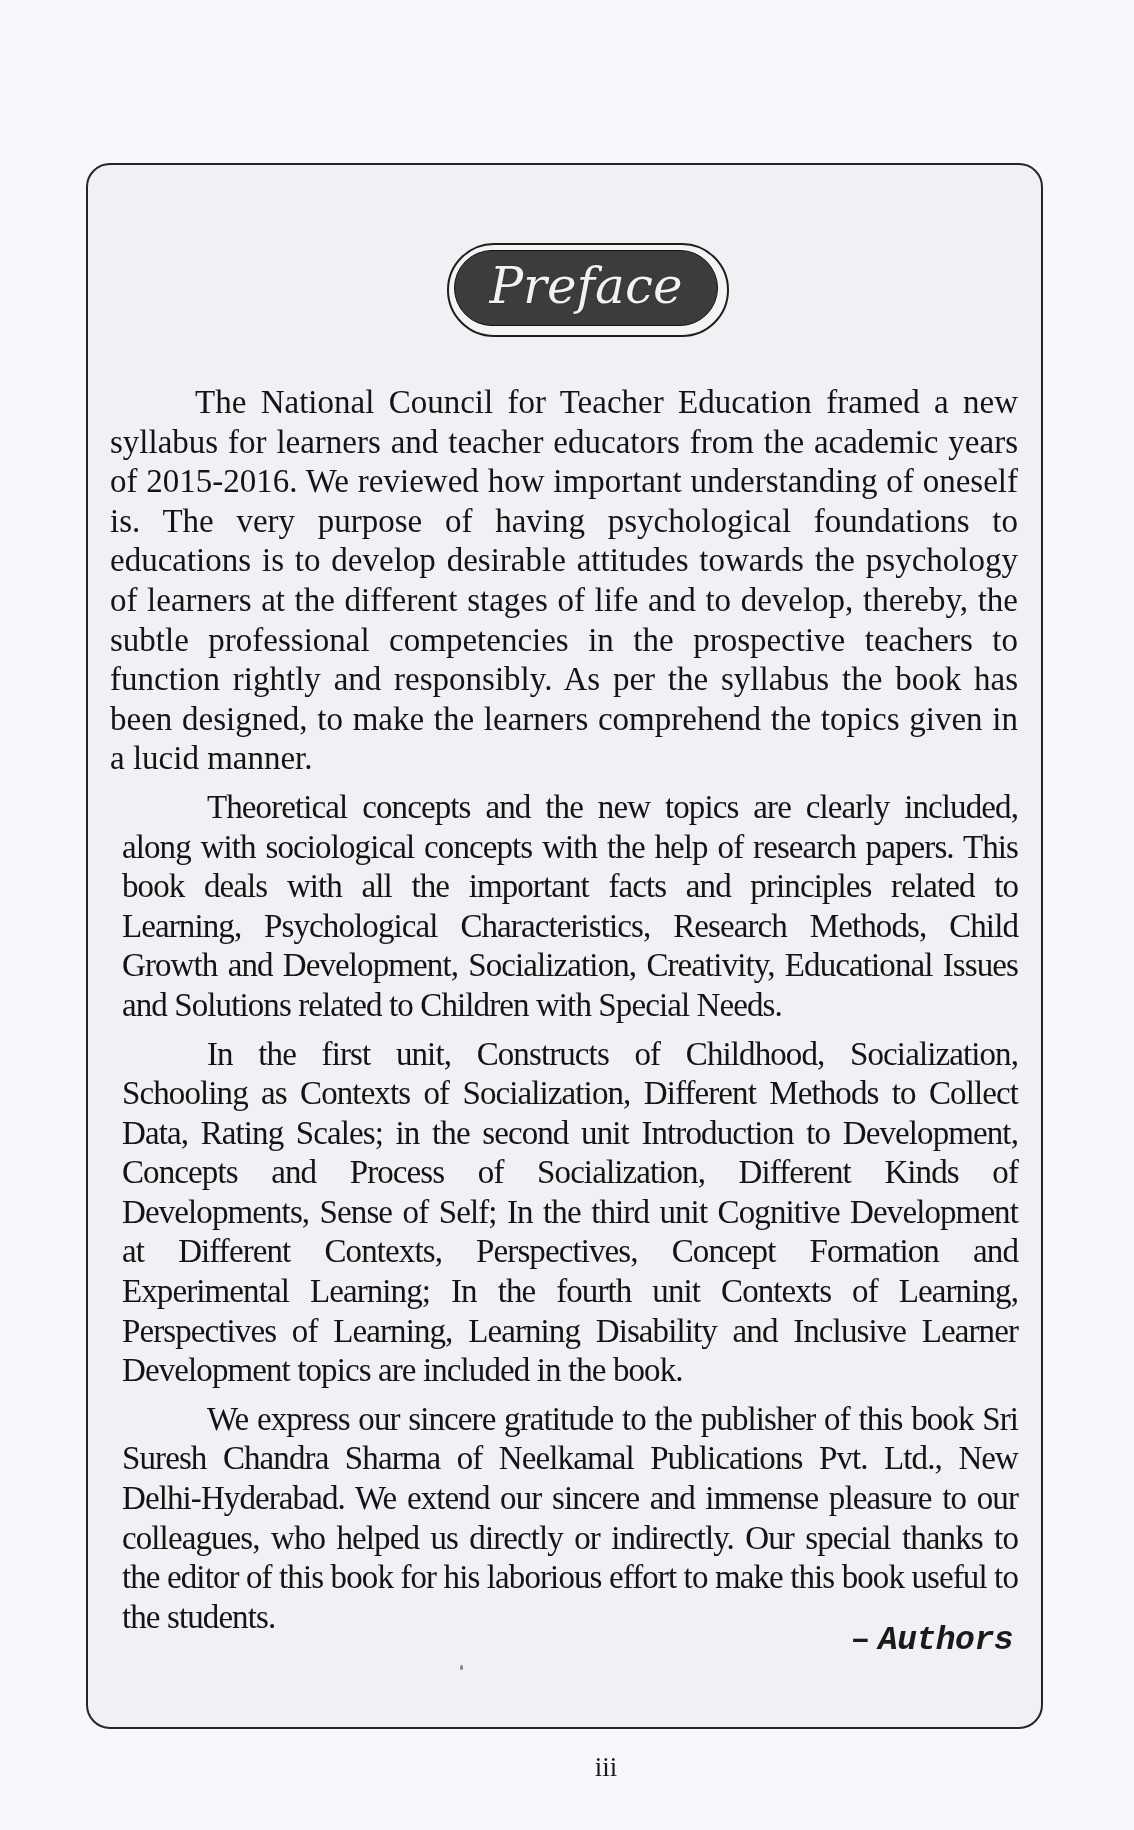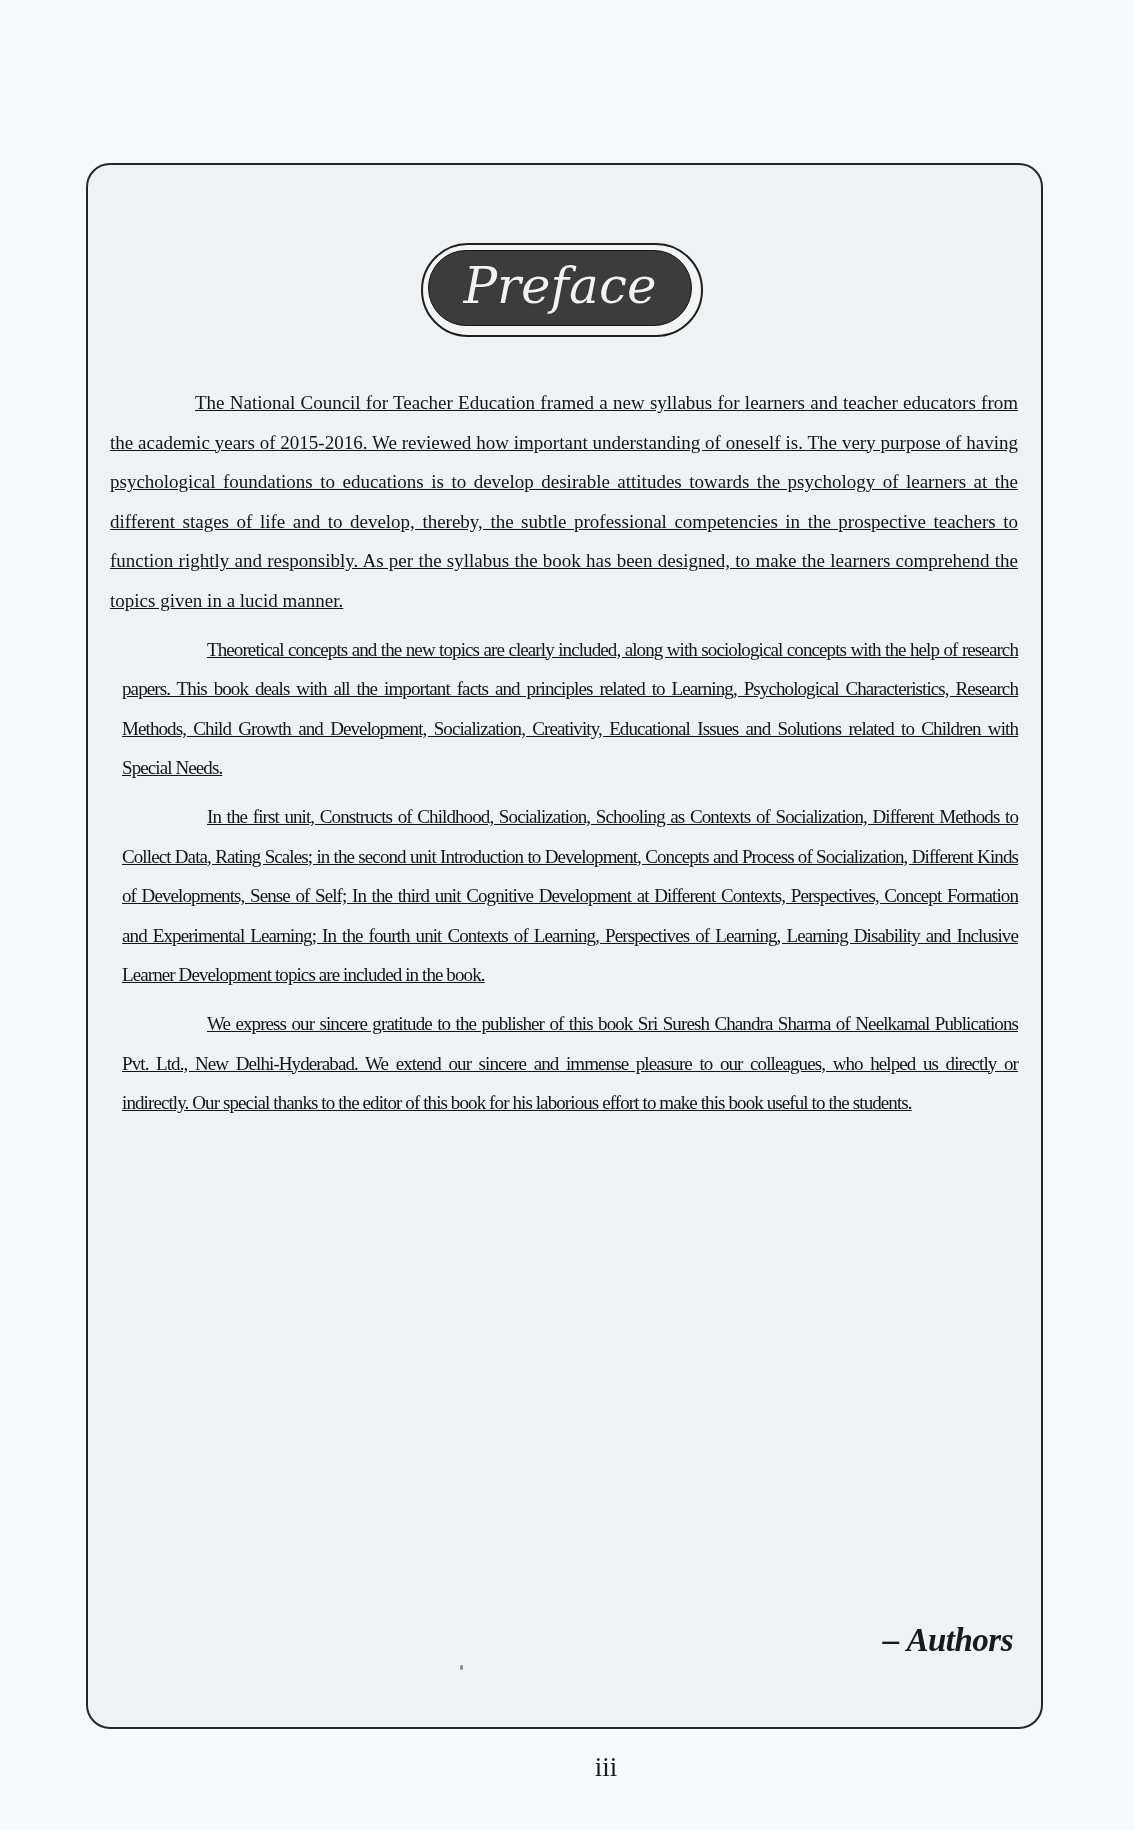--- a/index.html
+++ b/index.html
@@ -26,21 +26,21 @@
     top: 163px;
     width: 953px;
     height: 1562px;
     border: 2px solid #262626;
     border-radius: 24px;
     background: #f0f1f4;
     box-sizing: content-box;
   }
   .badge-wrap {
     position: absolute;
-    left: 421px;
+    left: 447px;
     top: 243px;
     width: 282px;
     height: 94px;
   }
   .badge-outer {
     position: absolute;
     left: 0; top: 0;
     width: 278px; height: 90px;
     border: 2px solid #1e1e1e;
     border-radius: 47px;
@@ -67,39 +67,38 @@
     letter-spacing: 0px;
     line-height: 1;
     margin-top: -4px;
     text-shadow: 0 0 1px #000;
   }
   .body-text {
     position: absolute;
     left: 110px;
     top: 383px;
     width: 908px;
-    font-size: 19px;
+    font-size: 33px;
     line-height: 39.6px;
     text-align: justify;
-    text-decoration: underline;
   }
   .para {
     margin: 0 0 9px 0;
     text-indent: 85px;
   }
   .para.condensed {
     letter-spacing: -0.9px;
     word-spacing: 0px;
     margin-left: 12px;
   }
   .signature {
     position: absolute;
     right: 121px;
     top: 1622px;
-    font-family: Liberation Serif, serif;
+    font-family: Liberation Mono, monospace;
     font-style: italic;
     font-weight: bold;
     font-size: 33px;
     color: #1a1a1a;
     letter-spacing: -0.5px;
   }
   .dash {
     font-style: normal;
     margin-right: 8px;
   }

